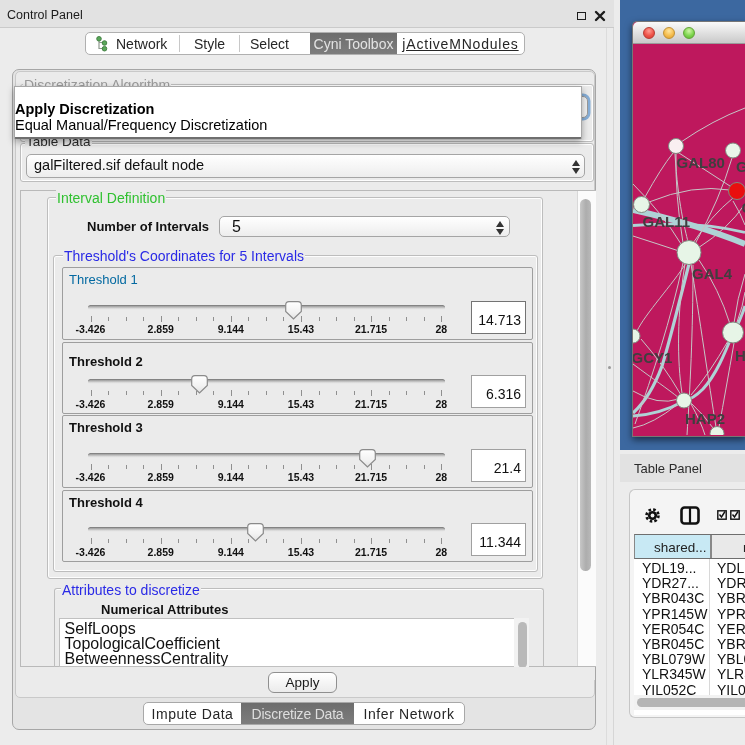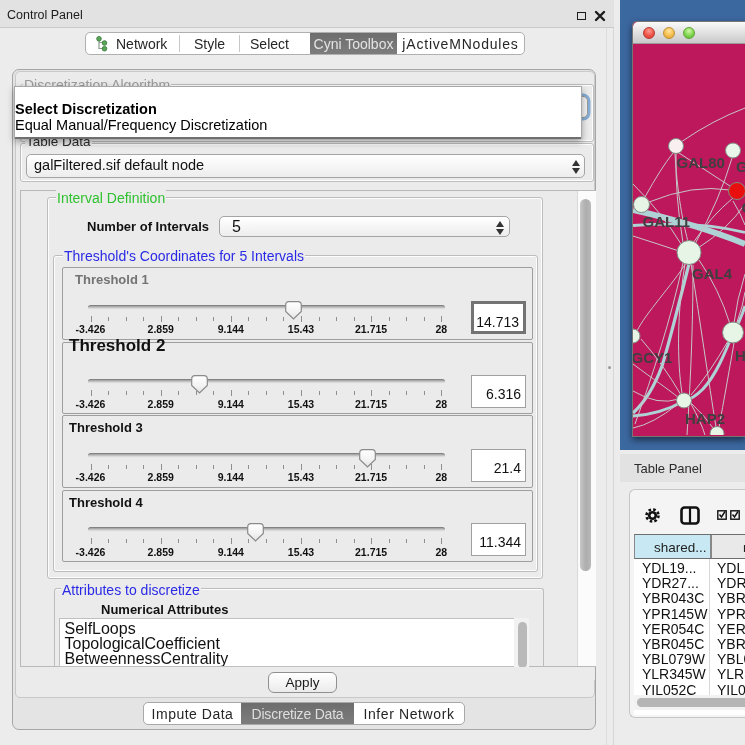--- a/index.html
+++ b/index.html
@@ -29,21 +29,21 @@
         <circle cx="9.5" cy="8" r="2.3" fill="#5aa85a" stroke="#3c7a3c" stroke-width="0.9"></circle>
         <circle cx="9.5" cy="13.7" r="2.3" fill="#5aa85a" stroke="#3c7a3c" stroke-width="0.9"></circle>
       </svg>
       <span style="position:absolute;left:30px;top:3px;">Network</span>
     </div>
     <div style="width:1px;background:#c8c8c8;margin:2px 0;"></div>
     <div style="width:59px;display:flex;align-items:center;justify-content:center;">Style</div>
     <div style="width:1px;background:#c8c8c8;margin:2px 0;"></div>
     <div style="width:70px;display:flex;align-items:center;justify-content:center;padding-right:11px;box-sizing:border-box;">Select</div>
     <div style="width:87px;display:flex;align-items:center;justify-content:center;background:linear-gradient(#6d6d6d,#7d7d7d);color:#e3e3e3;">Cyni Toolbox</div>
-    <div style="flex:1;display:flex;align-items:center;justify-content:center;border-radius:0 5px 5px 0;letter-spacing:0.8px;">jActiveMNodules</div>
+    <div style="flex:1;display:flex;align-items:center;justify-content:center;border-radius:0 5px 5px 0;letter-spacing:0.8px;text-decoration:underline;">jActiveMNodules</div>
   </div>
 
   <div class="abs" style="left:12px;top:69px;width:584px;height:661px;background:#e4e4e4;border:1px solid #a6a6a6;border-radius:7px;box-sizing:border-box;"></div>
   <div class="abs" style="left:15px;top:71px;width:580px;height:627px;background:#ebebeb;border:1px solid #c9c9c9;border-radius:5px;box-sizing:border-box;"></div>
 
   <div class="abs etched" style="left:20px;top:84px;width:572px;height:56px;"></div>
   <div class="abs" style="left:23px;top:77px;background:#ebebeb;padding:0 1px;font-size:14px;color:#9a9a9a;">Discretization Algorithm</div>
 
   <div class="abs" style="left:556px;top:96px;width:30px;height:20px;border-radius:5px;background:#f2f2f2;border:1px solid #9a9a9a;box-shadow:0 0 0 2.5px rgba(116,163,212,0.85);"></div>
 
@@ -68,21 +68,21 @@
     <div class="abs" style="left:12px;top:1px;font-size:16px;color:#111;">5</div>
     <div class="abs" style="left:276px;top:4px;width:0;height:0;border-left:4.5px solid transparent;border-right:4.5px solid transparent;border-bottom:6px solid #333;"></div>
     <div class="abs" style="left:276px;top:12px;width:0;height:0;border-left:4.5px solid transparent;border-right:4.5px solid transparent;border-top:6px solid #333;"></div>
   </div>
 
   <div class="abs etched" style="left:53px;top:255px;width:483px;height:315px;"></div>
   <div class="abs" style="left:63px;top:248px;background:#ebebeb;padding:0 1px;font-size:14px;color:#2a2ae6;">Threshold's Coordinates for 5 Intervals</div>
 
   <div id="thresholds">
       <div class="abs" style="left:62px;top:267px;width:471px;height:72.5px;border:1px solid #9e9e9e;border-radius:2px;box-sizing:border-box;"></div>
-      <div class="abs" style="left:75px;top:272px;font-size:13px;font-weight:bold;color:#737373;">Threshold 1</div>
+      <div class="abs" style="left:69px;top:272px;font-size:13px;font-weight:normal;color:#0369a1;">Threshold 1</div>
       <div class="abs" style="left:88px;top:304.5px;width:357px;height:5px;border-radius:3px;background:linear-gradient(#9c9c9c,#d9d9d9 60%,#efefef);border-top:1px solid #838383;box-sizing:border-box;"></div>
       <div class="abs" style="left:90.5px;top:315.5px;width:1px;height:6px;background:#8f8f8f;"></div>
       <div class="abs" style="left:108.0px;top:316.5px;width:1px;height:4px;background:#8f8f8f;"></div>
       <div class="abs" style="left:125.6px;top:316.5px;width:1px;height:4px;background:#8f8f8f;"></div>
       <div class="abs" style="left:143.1px;top:316.5px;width:1px;height:4px;background:#8f8f8f;"></div>
       <div class="abs" style="left:160.7px;top:315.5px;width:1px;height:6px;background:#8f8f8f;"></div>
       <div class="abs" style="left:178.2px;top:316.5px;width:1px;height:4px;background:#8f8f8f;"></div>
       <div class="abs" style="left:195.7px;top:316.5px;width:1px;height:4px;background:#8f8f8f;"></div>
       <div class="abs" style="left:213.3px;top:316.5px;width:1px;height:4px;background:#8f8f8f;"></div>
       <div class="abs" style="left:230.8px;top:315.5px;width:1px;height:6px;background:#8f8f8f;"></div>
@@ -107,25 +107,25 @@
       <svg class="abs" style="left:284.5px;top:300.5px;" width="17" height="19" viewBox="0 0 17 19">
         <defs>
           <linearGradient id="th0" x1="0" y1="0" x2="0" y2="1">
         <stop offset="0" stop-color="#ffffff"></stop>
             <stop offset="0.6" stop-color="#f2f2f2"></stop>
             <stop offset="1" stop-color="#e2e2e2"></stop>
           </linearGradient>
         </defs>
         <path d="M4 0.7 L13 0.7 Q16.3 0.7 16.3 4 L16.3 10.5 L8.5 18 L0.7 10.5 L0.7 4 Q0.7 0.7 4 0.7 Z" fill="url(#th0)" stroke="#8a8a8a" stroke-width="1.2"></path>
       </svg>
-      <div class="abs" style="left:471px;top:300.5px;width:55px;height:33px;background:#fff;border:3px solid #737373;box-sizing:border-box;">
+      <div class="abs" style="left:471px;top:300.5px;width:55px;height:33px;background:#fff;border:1px solid #737373;box-sizing:border-box;">
         <div style="position:absolute;right:4px;top:10px;font-size:14px;color:#111;">14.713</div>
       </div>
       <div class="abs" style="left:62px;top:341.5px;width:471px;height:72.5px;border:1px solid #9e9e9e;border-radius:2px;box-sizing:border-box;"></div>
-      <div class="abs" style="left:69px;top:336px;font-size:17px;font-weight:bold;color:#111;">Threshold 2</div>
+      <div class="abs" style="left:69px;top:354px;font-size:13px;font-weight:bold;color:#111;">Threshold 2</div>
       <div class="abs" style="left:88px;top:379px;width:357px;height:5px;border-radius:3px;background:linear-gradient(#9c9c9c,#d9d9d9 60%,#efefef);border-top:1px solid #838383;box-sizing:border-box;"></div>
       <div class="abs" style="left:90.5px;top:390px;width:1px;height:6px;background:#8f8f8f;"></div>
       <div class="abs" style="left:108.0px;top:391px;width:1px;height:4px;background:#8f8f8f;"></div>
       <div class="abs" style="left:125.6px;top:391px;width:1px;height:4px;background:#8f8f8f;"></div>
       <div class="abs" style="left:143.1px;top:391px;width:1px;height:4px;background:#8f8f8f;"></div>
       <div class="abs" style="left:160.7px;top:390px;width:1px;height:6px;background:#8f8f8f;"></div>
       <div class="abs" style="left:178.2px;top:391px;width:1px;height:4px;background:#8f8f8f;"></div>
       <div class="abs" style="left:195.7px;top:391px;width:1px;height:4px;background:#8f8f8f;"></div>
       <div class="abs" style="left:213.3px;top:391px;width:1px;height:4px;background:#8f8f8f;"></div>
       <div class="abs" style="left:230.8px;top:390px;width:1px;height:6px;background:#8f8f8f;"></div>
@@ -262,21 +262,21 @@
   <div class="abs" style="left:268px;top:672px;width:67px;height:19px;background:linear-gradient(#ffffff,#ebebeb);border:1px solid #8f8f8f;border-radius:6px;display:flex;align-items:center;justify-content:center;font-size:13.5px;color:#1a1a1a;">Apply</div>
 
   <div class="abs" style="left:143px;top:702px;width:320px;height:21px;background:#fff;border:1px solid #a8a8a8;border-radius:5px;display:flex;font-size:14px;color:#262626;">
     <div style="width:97px;display:flex;align-items:center;justify-content:center;letter-spacing:0.5px;">Impute Data</div>
     <div style="width:113px;display:flex;align-items:center;justify-content:center;background:linear-gradient(#6d6d6d,#7d7d7d);color:#dedede;letter-spacing:-0.2px;">Discretize Data</div>
     <div style="flex:1;display:flex;align-items:center;justify-content:center;letter-spacing:0.6px;">Infer Network</div>
   </div>
 </div>
 
 <div class="abs" style="left:14px;top:86px;width:566px;height:50px;background:#fff;border:1px solid #a8a8a8;border-bottom:2px solid #6f6f6f;border-radius:0 0 2px 2px;box-shadow:0 3px 7px rgba(0,0,0,0.35);z-index:50;">
-  <div style="position:absolute;top:14px;left:0px;font-size:14.5px;font-weight:bold;color:#000;">Select Discretization</div>
+  <div style="position:absolute;top:14px;left:0px;font-size:14.5px;font-weight:bold;color:#000;">Apply Discretization</div>
   <div style="position:absolute;top:30px;left:0px;font-size:14.5px;color:#000;">Equal Manual/Frequency Discretization</div>
 </div>
 
 <div class="abs" style="left:606px;top:28px;width:1px;height:717px;background:#dcdcdc;"></div>
 <div class="abs" style="left:613px;top:28px;width:1px;height:717px;background:#d6d6d6;"></div>
 <div class="abs" style="left:608px;top:366px;width:3px;height:3px;border-radius:50%;background:#9a9a9a;"></div>
 
 <div class="abs" style="left:620px;top:0;width:125px;height:450px;background:#3c68a0;"></div>
 
 <div class="abs" style="left:632px;top:21px;width:113px;height:414px;border:1px solid #767676;border-right:none;border-radius:5px 0 0 0;box-shadow:0 3px 7px rgba(0,0,0,0.55);background:#be185d;font-weight:bold;">

